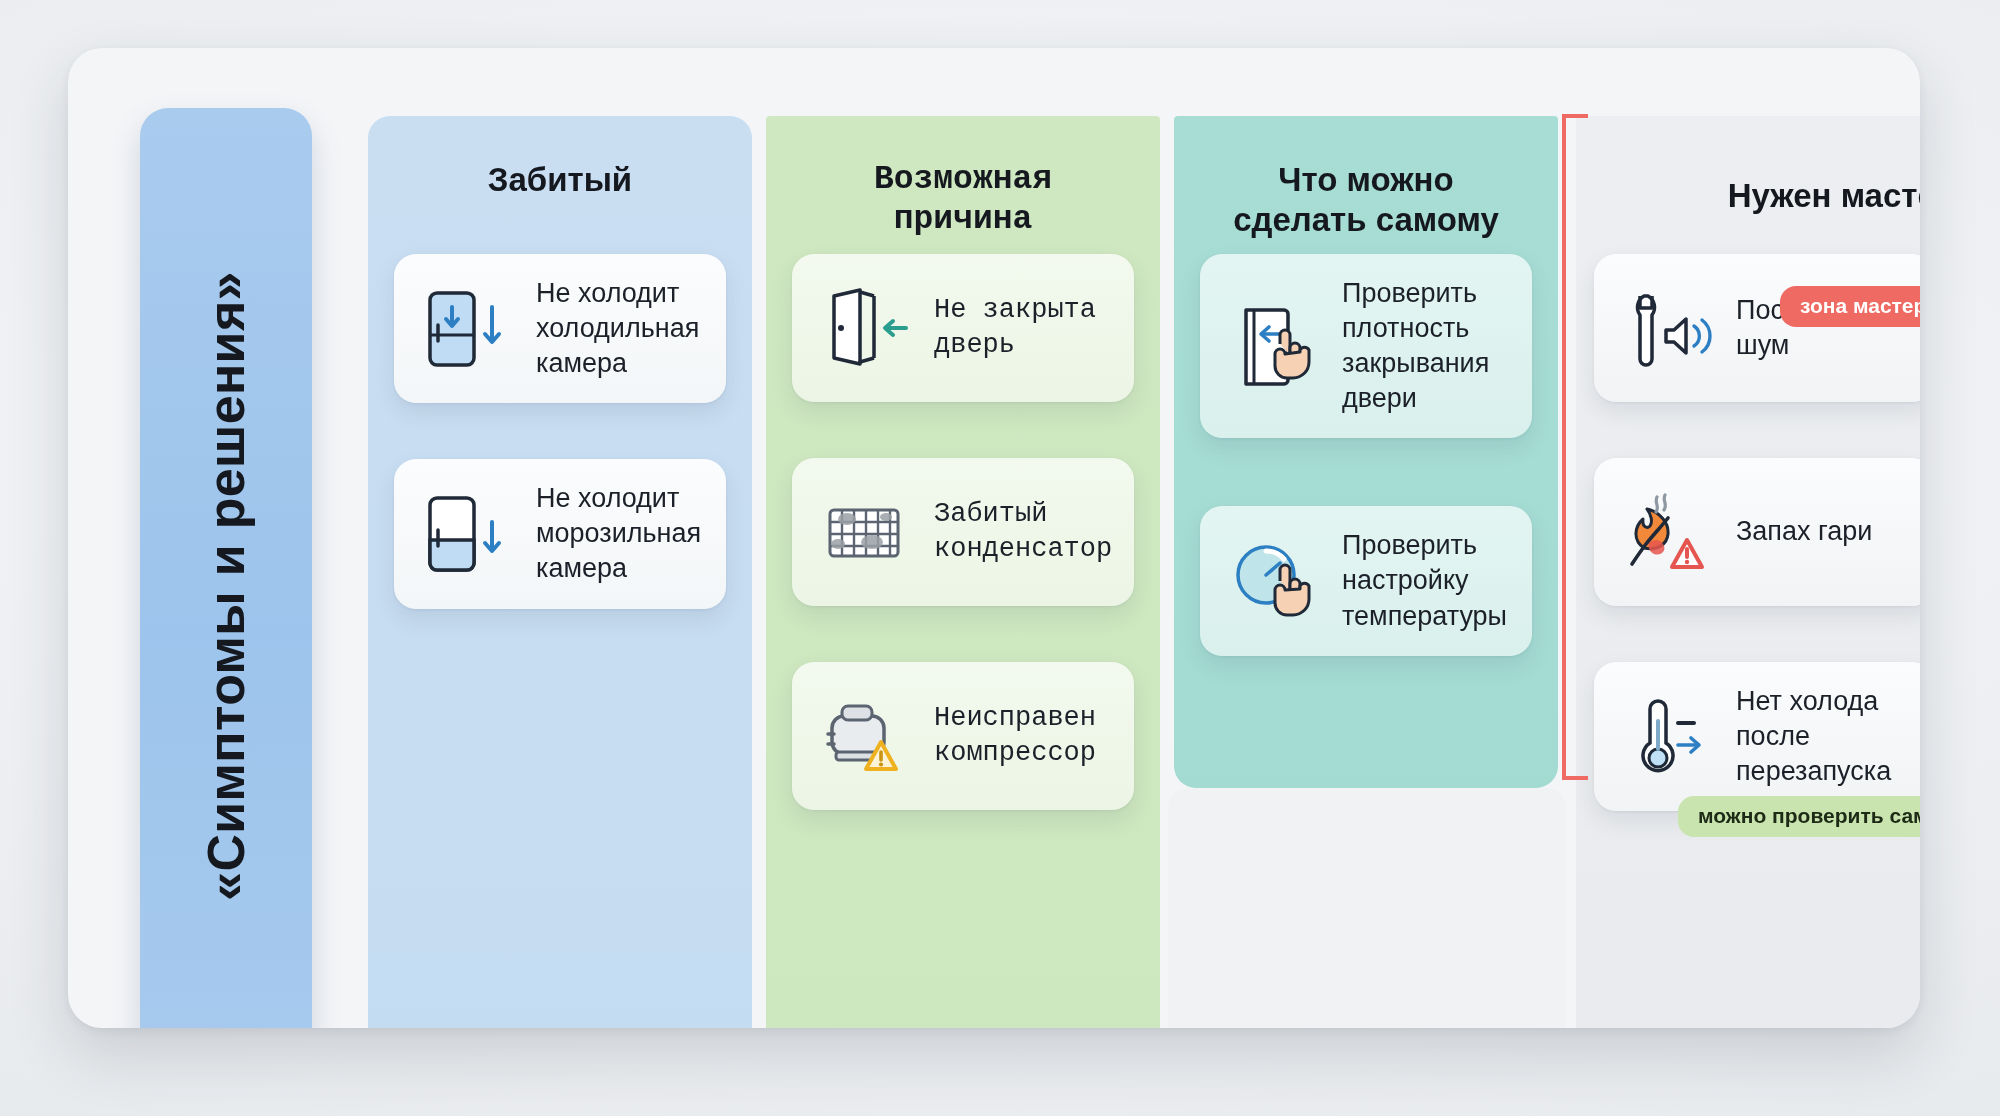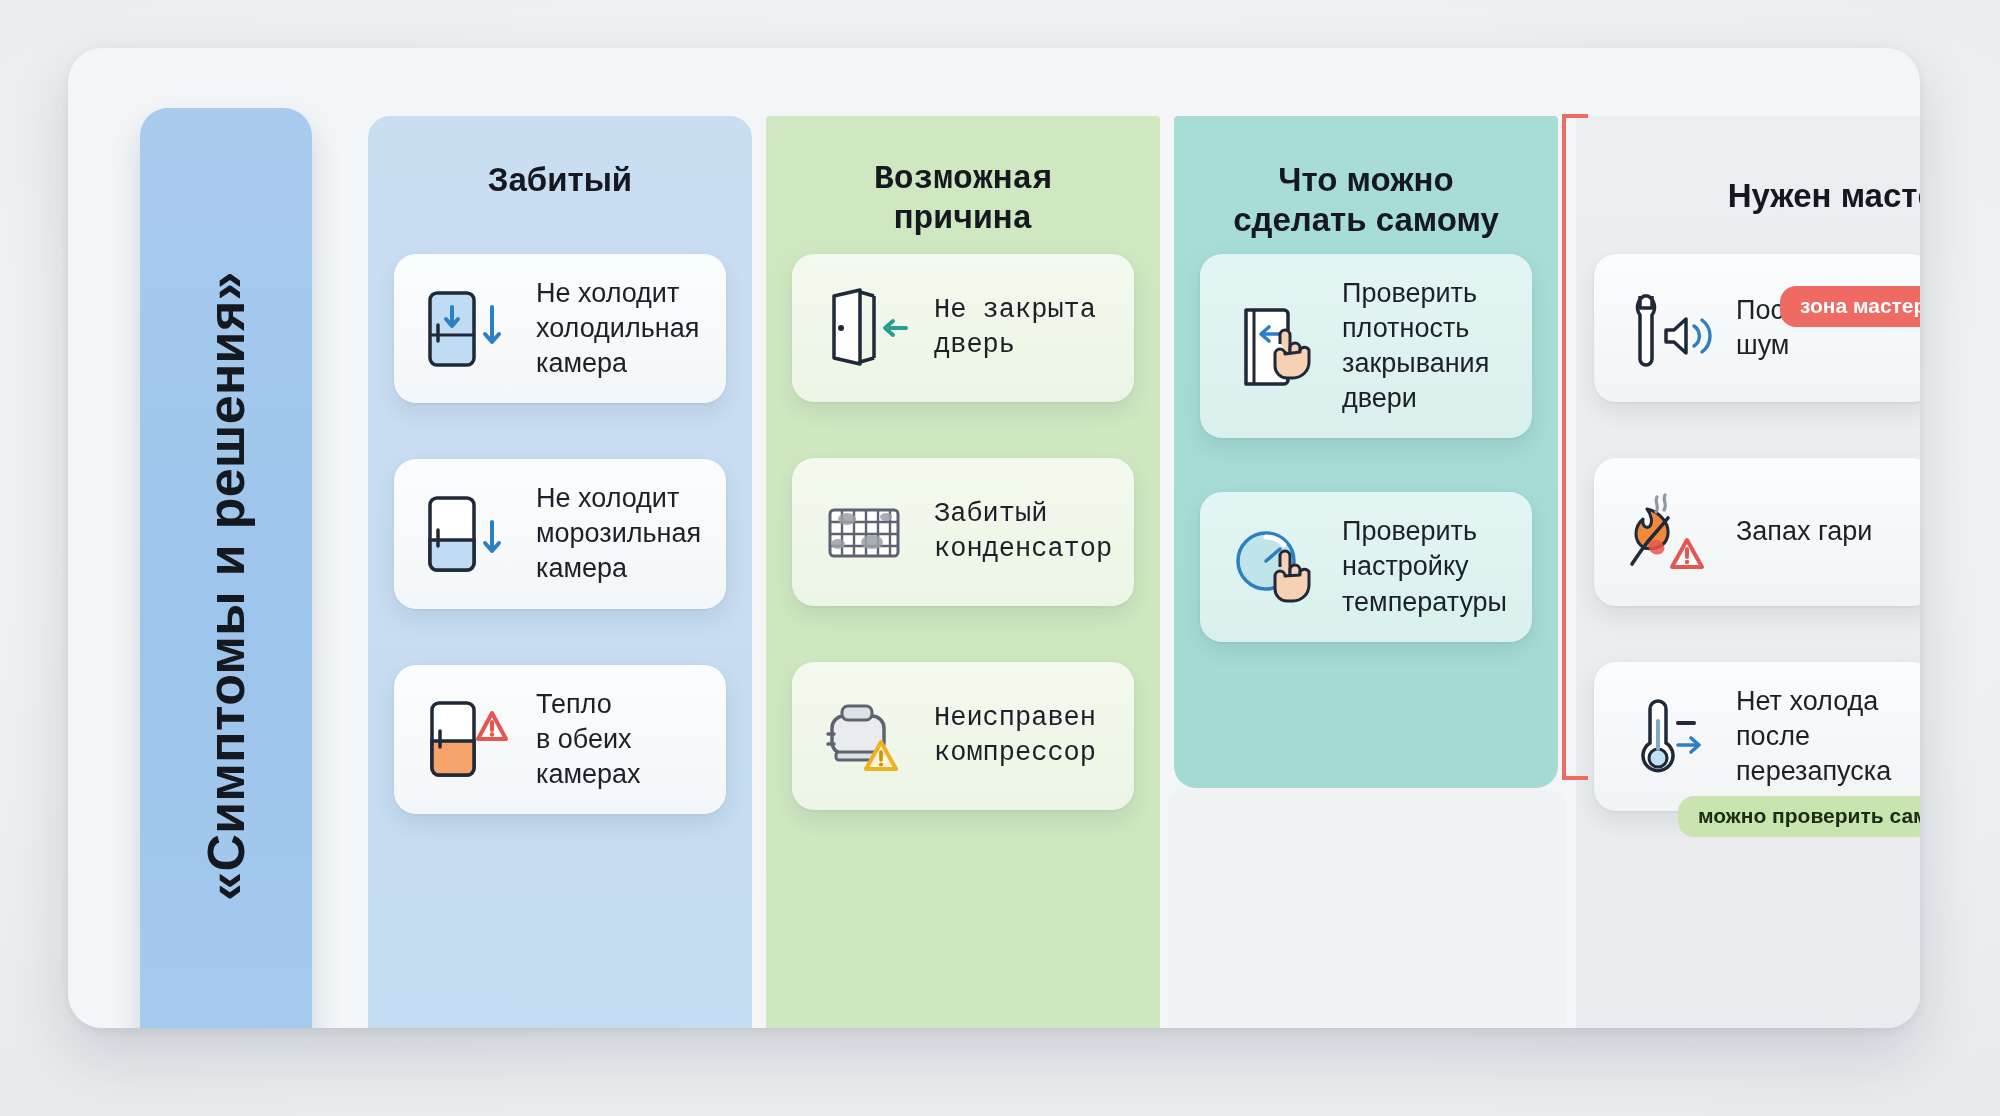--- a/index.html
+++ b/index.html
@@ -94,21 +94,21 @@
     min-height: 132px;
   }
   .col-master .col-head { padding-top: 60px; text-align: right; }
 
   .cards {
     padding: 6px 26px 0 26px;
     display: flex;
     flex-direction: column;
     gap: 56px;
   }
-  .col-self .cards { gap: 54px; }
+  .col-self .cards { gap: 68px; }
 
   
   .card {
     background: linear-gradient(180deg, #fbfcfd 0%, #f3f6f8 100%);
     border-radius: 22px;
     box-shadow: 0 10px 22px rgba(45,60,80,.10), 0 1px 3px rgba(45,60,80,.07);
     display: flex;
     align-items: center;
     gap: 18px;
     padding: 22px 20px;
@@ -261,37 +261,20 @@
                 <line x1="76" y1="38" x2="76" y2="66"></line>
                 <polyline points="69,59 76,67 83,59"></polyline>
               </g>
             </svg>
           </span>
           <span class="txt">Не холодит
 морозильная
 камера</span>
         </div>
 
-        <div class="card">
-          <span class="ico">
-            <svg width="100" height="100" viewBox="0 0 100 100">
-              <rect x="16" y="14" width="42" height="72" rx="7" fill="#ffffff" stroke="#1f2937" stroke-width="3.5"></rect>
-              <path d="M16 52 h42 v27 a7 7 0 0 1 -7 7 h-28 a7 7 0 0 1 -7 -7 z" fill="#f5a26b" stroke="#1f2937" stroke-width="3.5"></path>
-              <line x1="24" y1="42" x2="24" y2="58" stroke="#1f2937" stroke-width="3.5" stroke-linecap="round"></line>
-              <g transform="translate(62,24)">
-                <path d="M14 0 L28 26 H0 Z" fill="#ffffff" stroke="#e4564f" stroke-width="4" stroke-linejoin="round"></path>
-                <line x1="14" y1="9" x2="14" y2="17" stroke="#e4564f" stroke-width="4" stroke-linecap="round"></line>
-                <circle cx="14" cy="21.5" r="2.2" fill="#e4564f"></circle>
-              </g>
-            </svg>
-          </span>
-          <span class="txt">Тепло
-в обеих
-камерах</span>
-        </div>
 
       </div>
     </div>
 
     <div class="col col-cause">
       <div class="col-head" style="white-space:pre-line">Возможная
 причина</div>
       <div class="cards">
 
         <div class="card">

